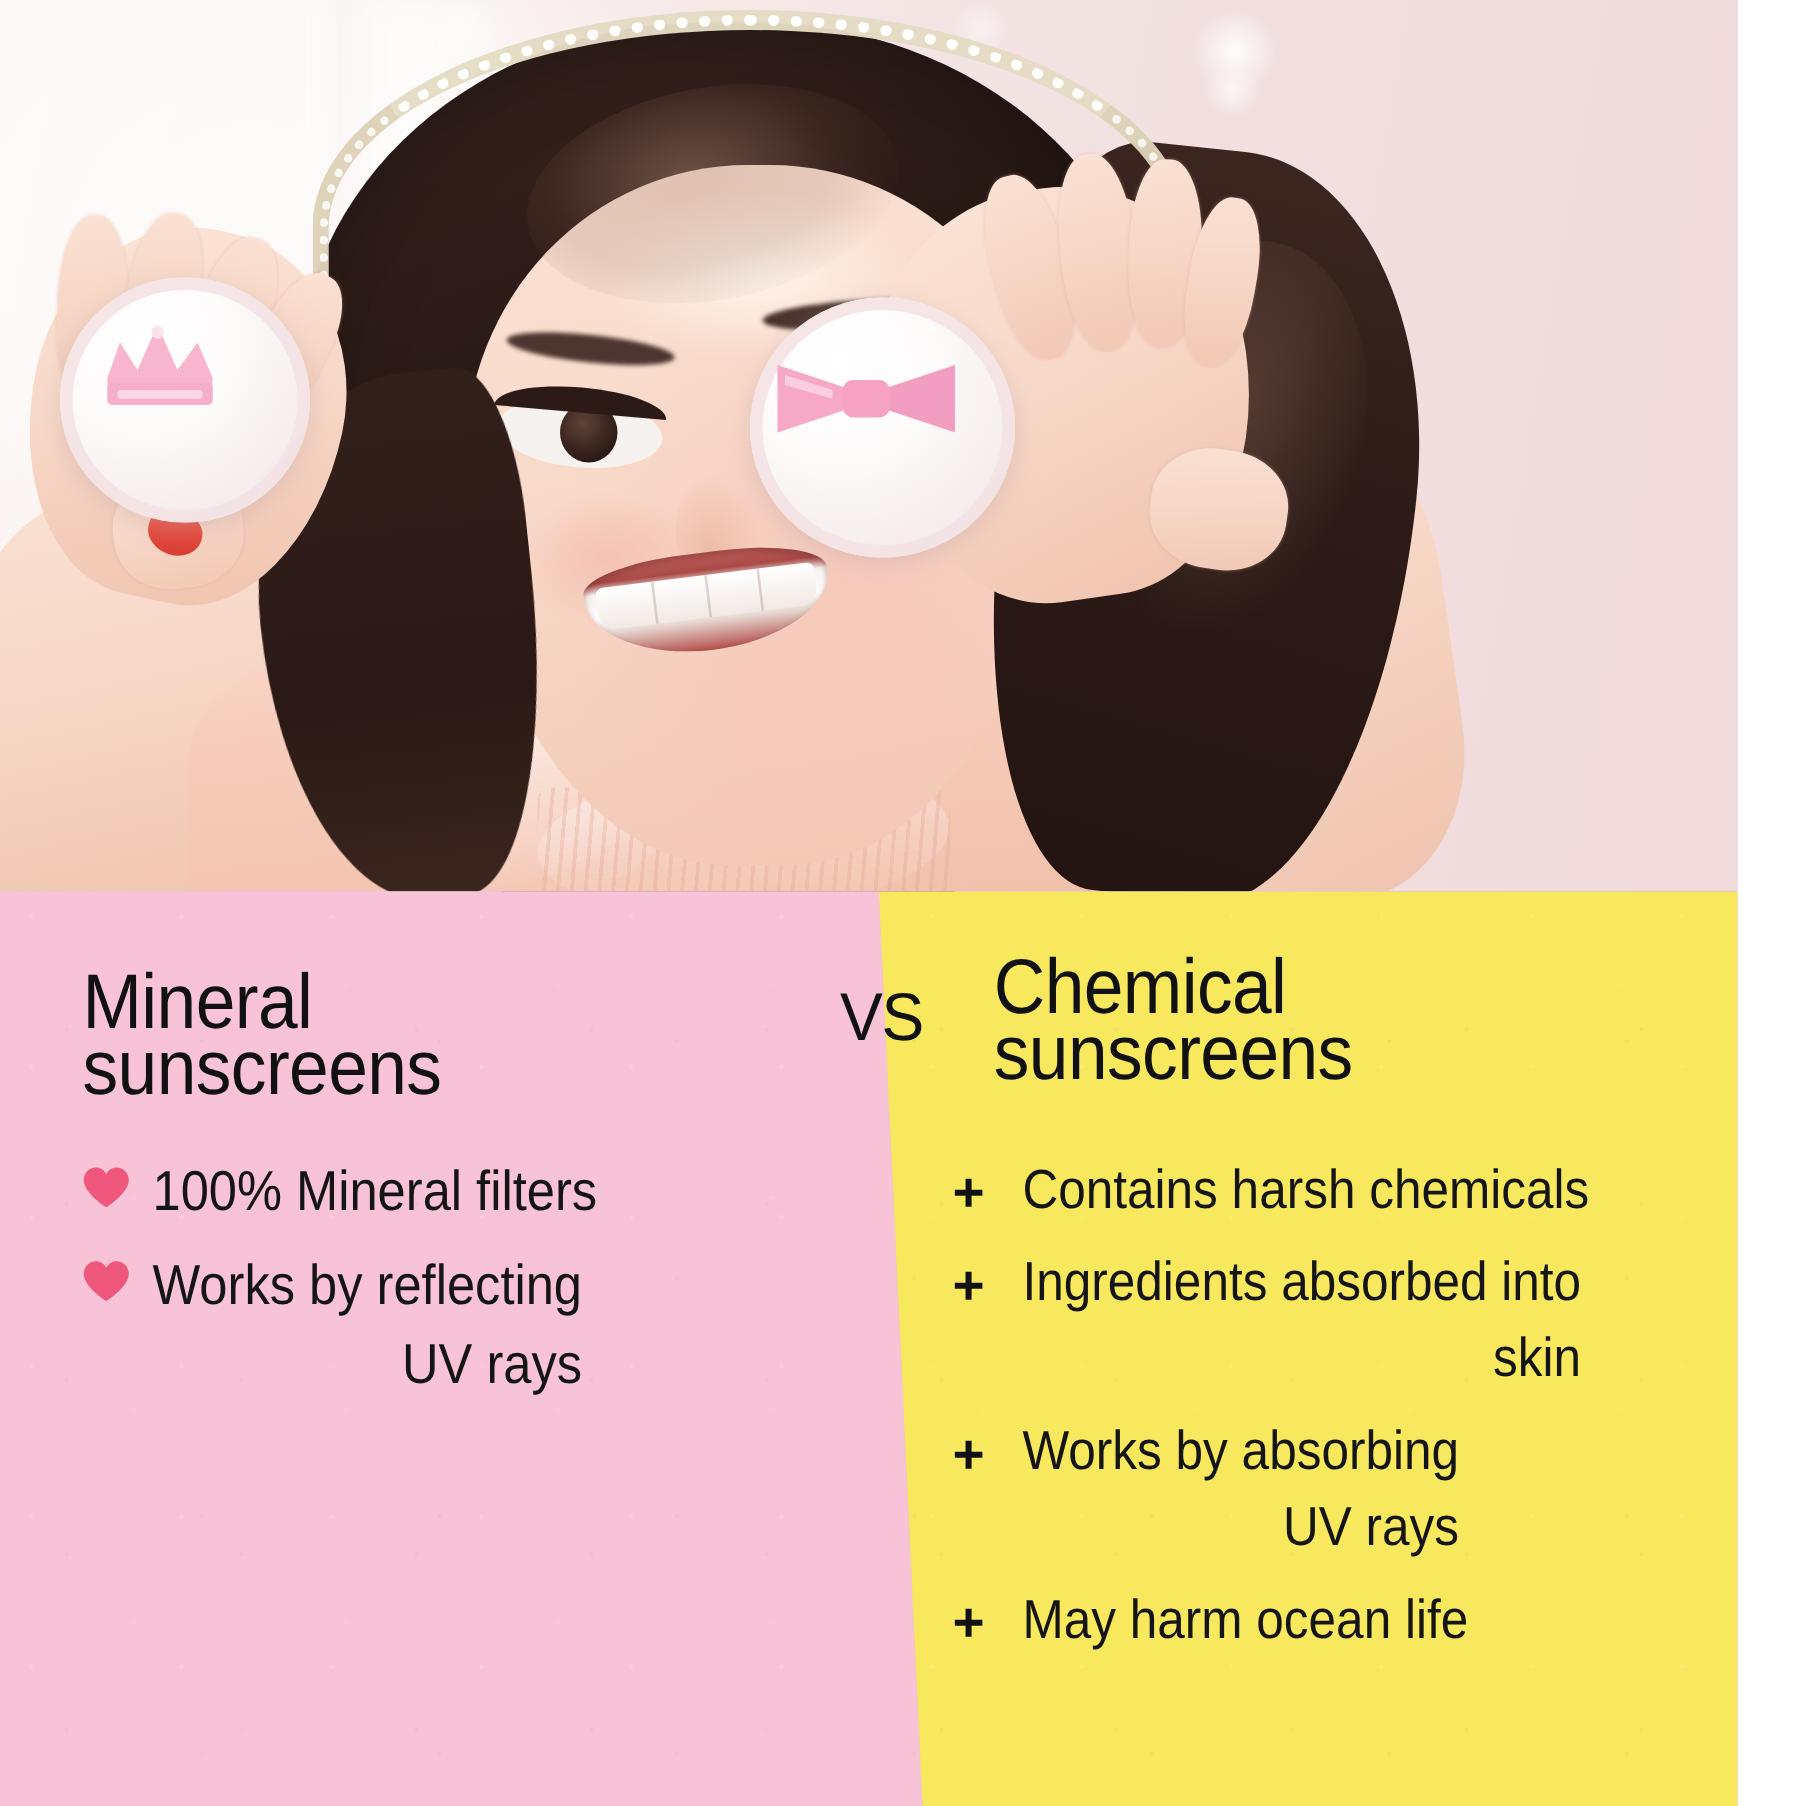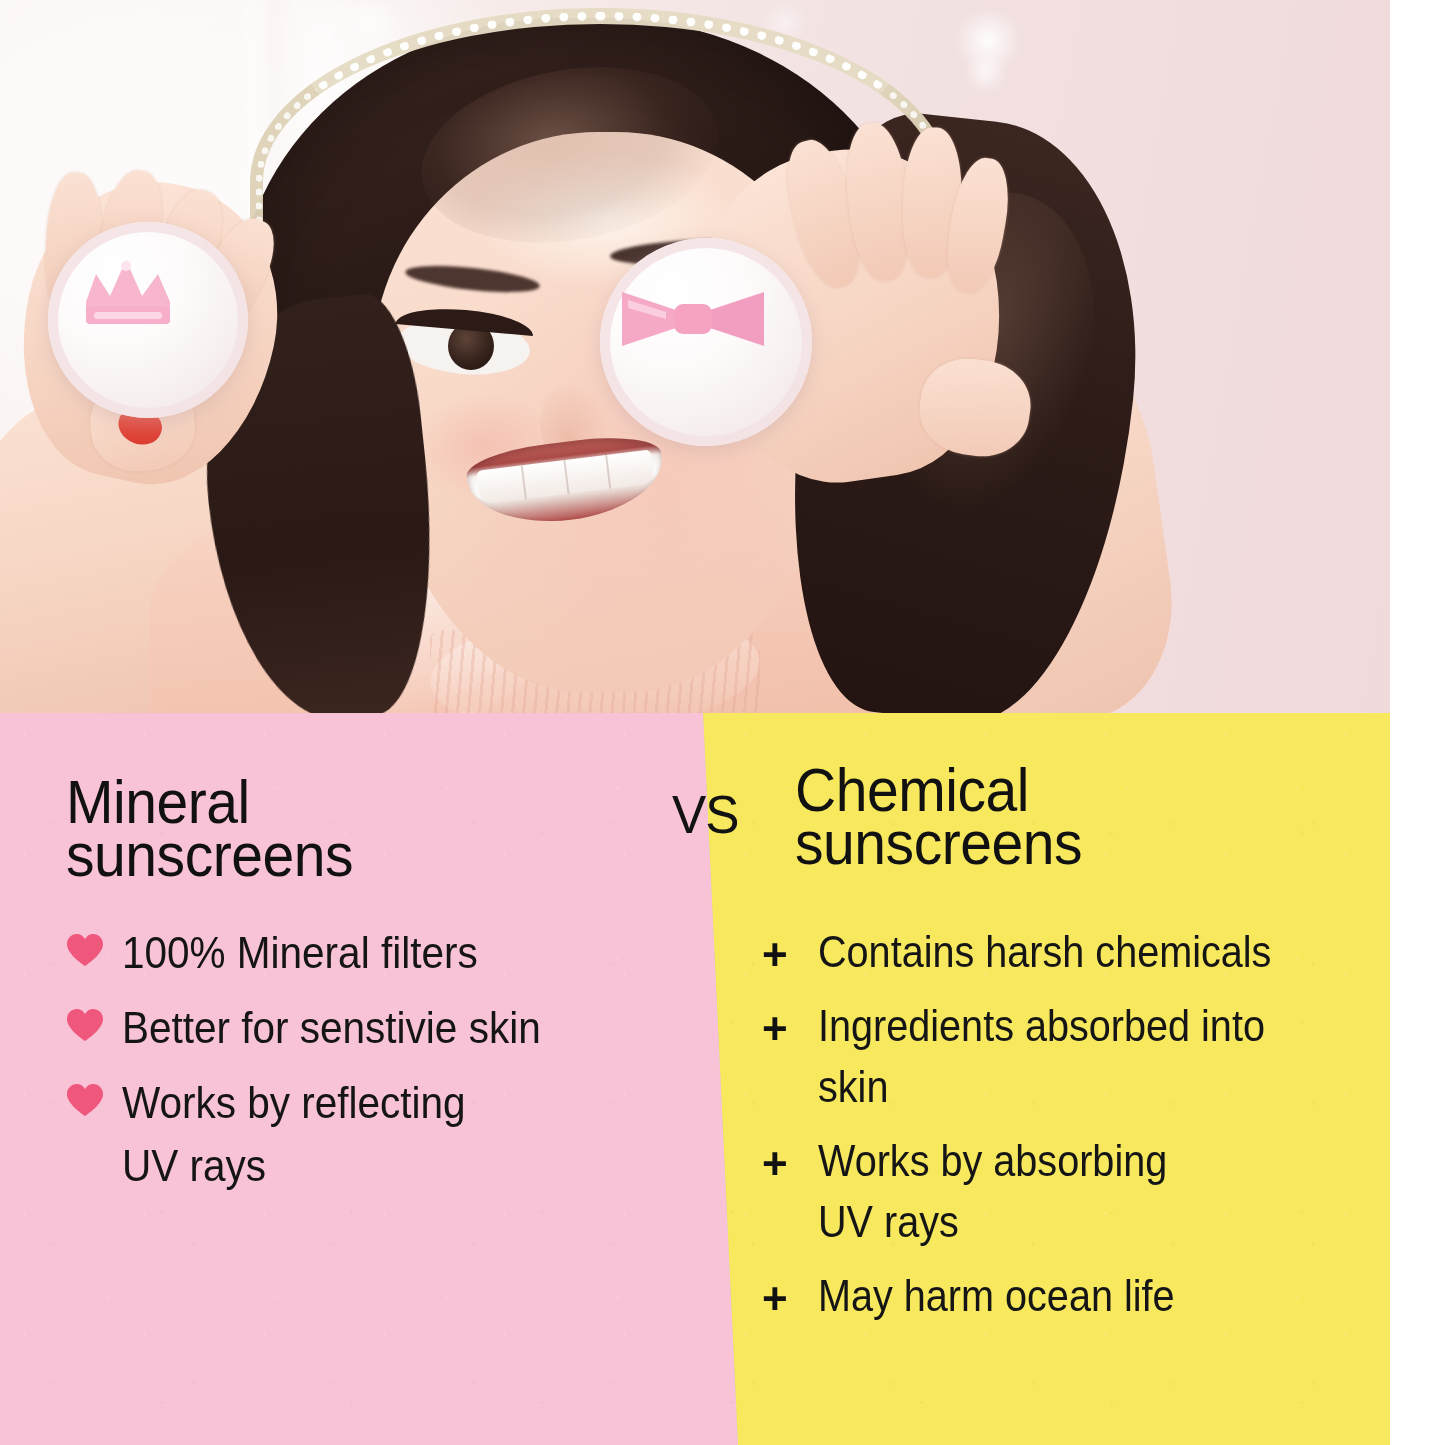--- a/index.html
+++ b/index.html
@@ -368,20 +368,21 @@
     margin: 0;
     padding: 0;
   }
   .list-pink  { left: 66px;  top: 208px; width: 640px; }
   .list-yellow{ left: 762px; top: 208px; width: 680px; }
 
   .bullet-row {
     display: flex;
     align-items: flex-start;
     margin-bottom: 12px;
+    text-align: right;
   }
   .bullet-mark {
     flex: 0 0 auto;
     width: 56px;
     display: flex;
     align-items: center;
     justify-content: flex-start;
     padding-top: 12px;
   }
   .heart-icon { display: block; }
@@ -511,28 +512,20 @@
 sunscreens</div>
 
     <ul class="bullet-list list-pink">
       <li class="bullet-row">
         <span class="bullet-mark">
           <svg class="heart-icon" width="38" height="34" viewBox="0 0 38 34">
             <path d="M19 33 C19 33 1 21.5 1 11.2 C1 5.3 5.4 1 10.7 1 C14.2 1 17.3 2.9 19 6.1 C20.7 2.9 23.8 1 27.3 1 C32.6 1 37 5.3 37 11.2 C37 21.5 19 33 19 33 Z" fill="#f0577c"></path>
           </svg>
         </span>
         <span class="bullet-text">100% Mineral filters</span>
-      </li>
-      <li class="bullet-row">
-        <span class="bullet-mark">
-          <svg class="heart-icon" width="38" height="34" viewBox="0 0 38 34">
-            <path d="M19 33 C19 33 1 21.5 1 11.2 C1 5.3 5.4 1 10.7 1 C14.2 1 17.3 2.9 19 6.1 C20.7 2.9 23.8 1 27.3 1 C32.6 1 37 5.3 37 11.2 C37 21.5 19 33 19 33 Z" fill="#f0577c"></path>
-          </svg>
-        </span>
-        <span class="bullet-text">Better for senstivie skin</span>
       </li>
       <li class="bullet-row">
         <span class="bullet-mark">
           <svg class="heart-icon" width="38" height="34" viewBox="0 0 38 34">
             <path d="M19 33 C19 33 1 21.5 1 11.2 C1 5.3 5.4 1 10.7 1 C14.2 1 17.3 2.9 19 6.1 C20.7 2.9 23.8 1 27.3 1 C32.6 1 37 5.3 37 11.2 C37 21.5 19 33 19 33 Z" fill="#f0577c"></path>
           </svg>
         </span>
         <span class="bullet-text">Works by reflecting
  UV rays</span>
       </li>

